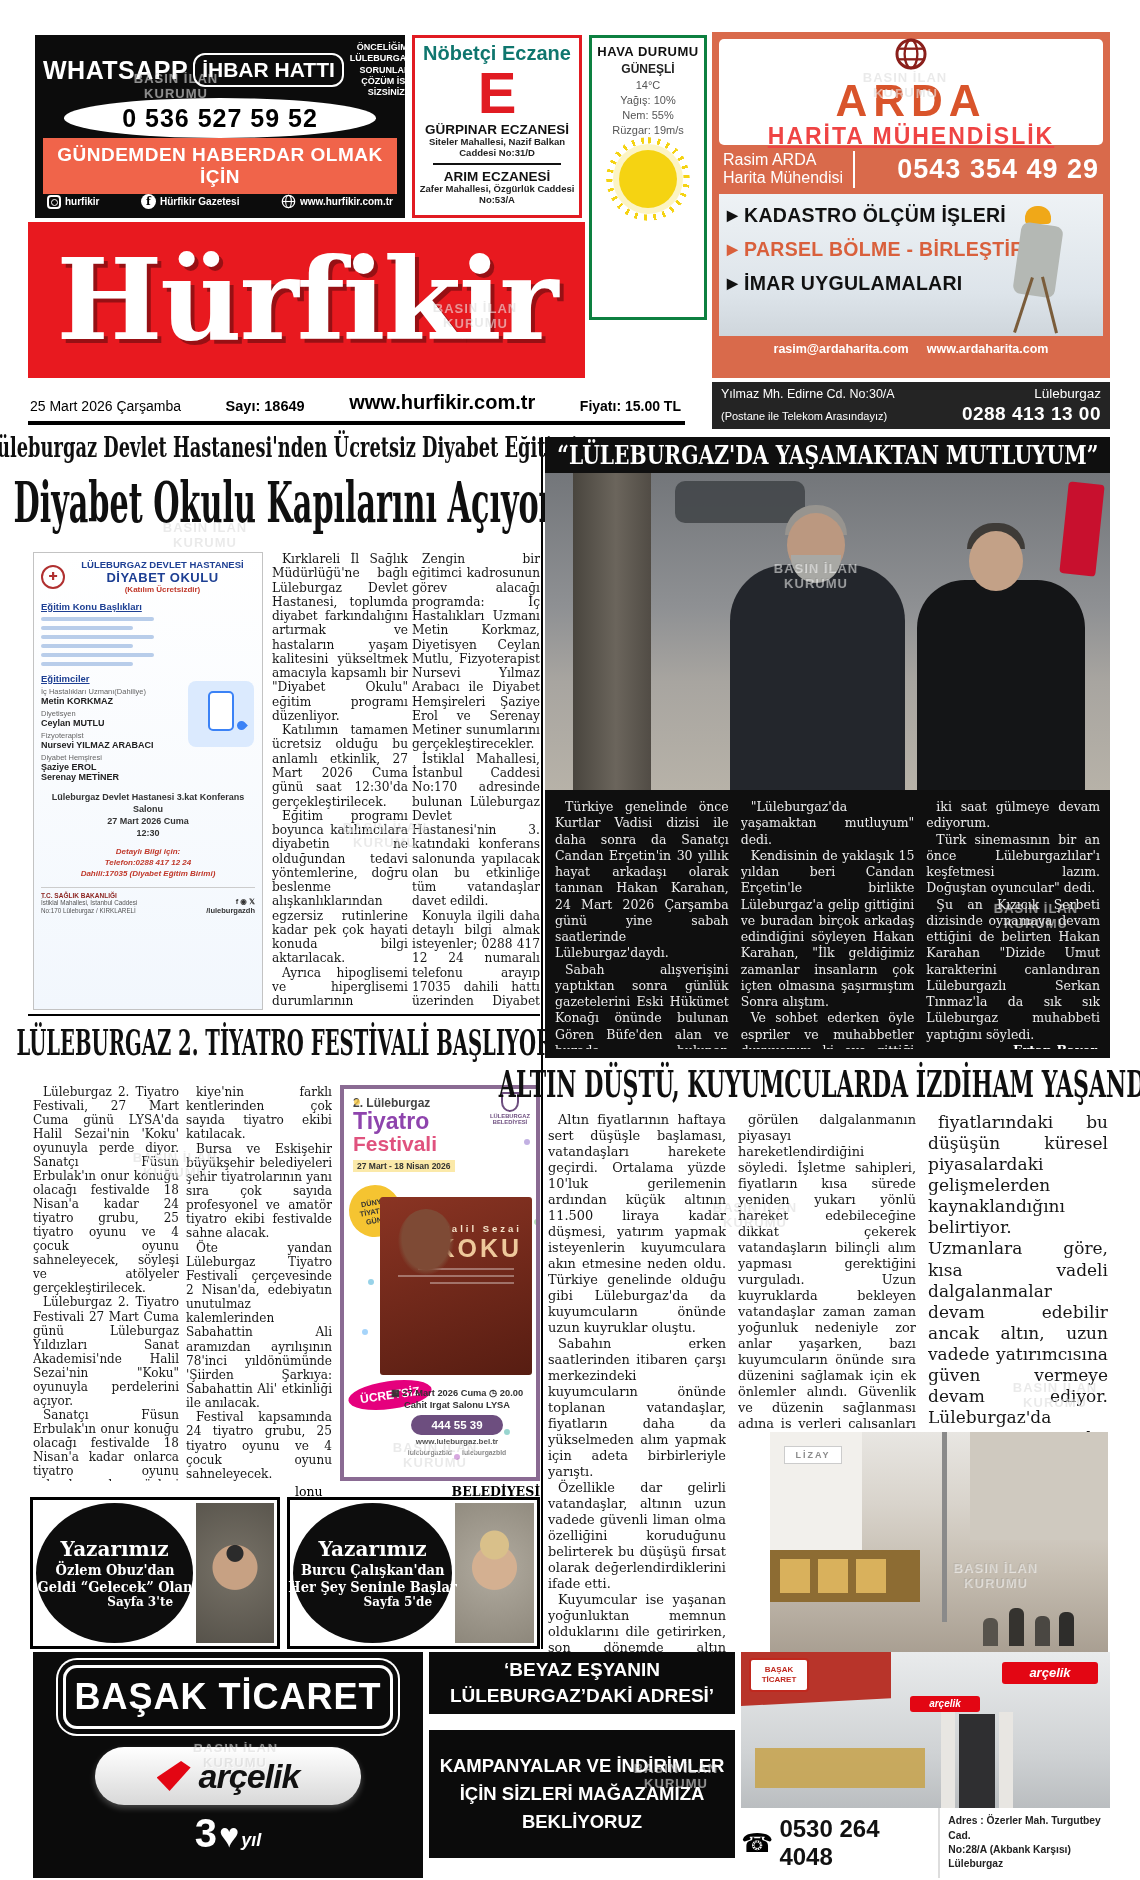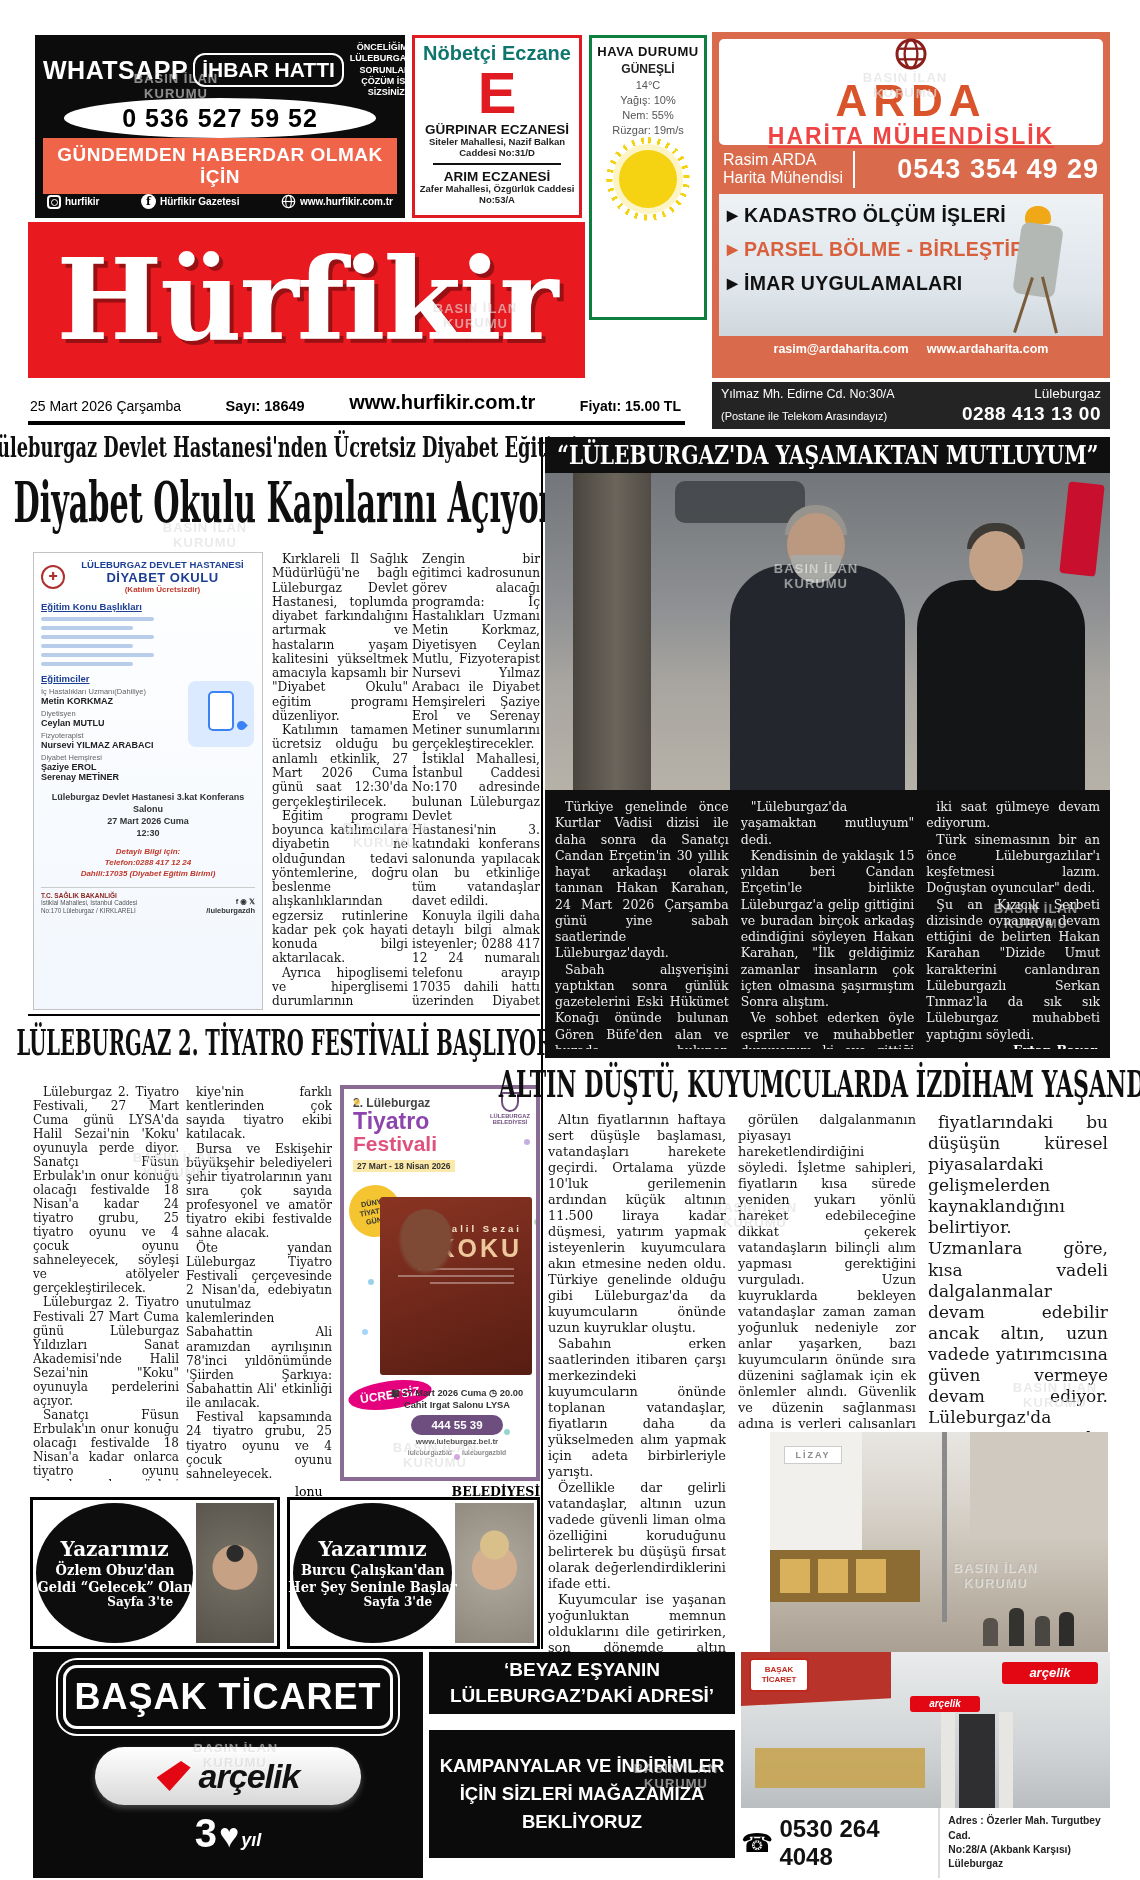--- a/index.html
+++ b/index.html
@@ -574,21 +574,21 @@
       <div class="colm-l2">Geldi “Gelecek” Olan</div>
       <div class="colm-page">Sayfa 3'te</div>
     </div>
     <div class="colm-photo"></div>
   </div>
   <div id="colm2" class="abs colm">
     <div class="colm-oval">
       <div class="colm-label">Yazarımız</div>
       <div class="colm-l1">Burcu Çalışkan'dan</div>
       <div class="colm-l2">Her Şey Seninle Başlar</div>
-      <div class="colm-page">Sayfa 3'de</div>
+      <div class="colm-page">Sayfa 5'de</div>
     </div>
     <div class="colm-photo"></div>
   </div>
 
   <div id="ad-basak" class="abs">
     <div class="bk-box">BAŞAK TİCARET</div>
     <div class="arc-pill">
       <div class="arc-wing"></div>
       <div class="arc-text">arçelik</div>
     </div>

